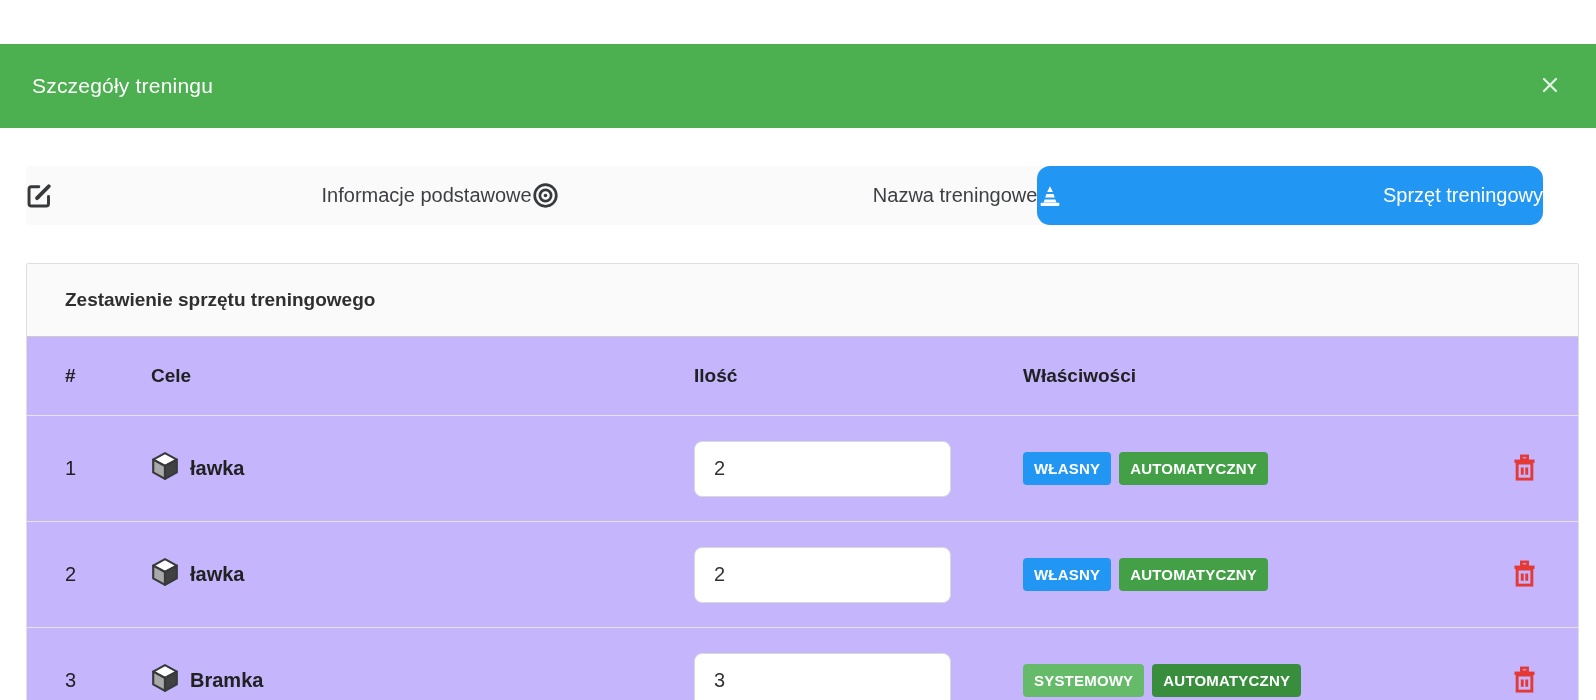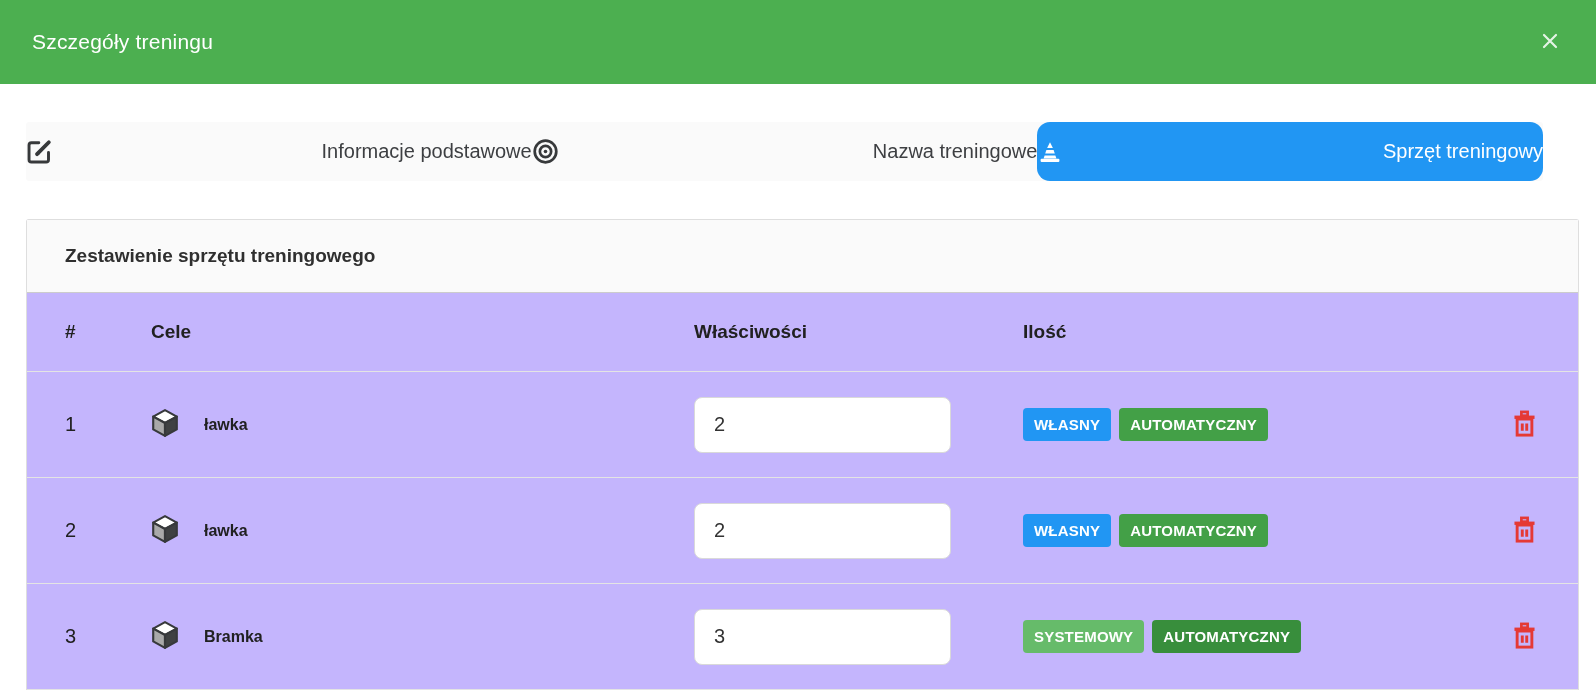--- a/index.html
+++ b/index.html
@@ -1,21 +1,21 @@
 <!DOCTYPE html>
 <html><head>
 <meta charset="utf-8">
 <style>
   * { box-sizing: border-box; margin: 0; padding: 0; }
   html, body { width: 1596px; height: 700px; overflow: hidden; background: #ffffff;
     font-family: "Liberation Sans", sans-serif; }
 
   
   .modal-header { height: 84px; background: #4caf50; display: flex; align-items: center;
-    justify-content: space-between; padding: 16px 32px; }
+    justify-content: space-between; padding: 16px 32px; margin-top: 44px; }
   .modal-title { color: #ffffff; font-size: 21px; font-weight: 500; letter-spacing: .2px; }
   .close-btn { background: none; border: none; cursor: pointer; display: flex; align-items: center;
     padding: 4px; opacity: .85; }
 
   
   .tab-bar { margin: 38px 25px 0 26px; width: 1517px; height: 59px; display: flex;
     background: #fafafa; border-radius: 3px; }
   .tab { flex: 1; display: flex; align-items: center; justify-content: space-between; gap: 16px;
     font-size: 20px; color: #3d3f42; cursor: pointer; border: none; background: transparent;
     font-family: inherit; }
@@ -28,21 +28,21 @@
   .card-header { height: 73px; display: flex; align-items: center; padding-left: 38px;
     background: #fafafa; border-bottom: 1px solid #cccccc; font-size: 19px; font-weight: bold;
     color: #2f2f2f; }
 
   .trow { display: grid; grid-template-columns: 86px 543px 329px 1fr 108px;
     align-items: center; padding-left: 38px; border-bottom: 1px solid #e4e4e4; }
   .thead { height: 79px; font-size: 19px; font-weight: bold; color: #212121; }
   .tbody-row { height: 106px; }
 
   .cell-index { font-size: 20px; color: #212121; }
-  .cell-name { display: flex; align-items: center; gap: 25px; font-size: 16px; font-weight: bold;
+  .cell-name { display: flex; align-items: center; gap: 11px; font-size: 20px; font-weight: bold;
     color: #212121; }
   .qty-input { width: 257px; height: 56px; border: 1px solid #d9d9d9; border-radius: 8px;
     padding: 0 19px; font-size: 20px; color: #333333; font-family: inherit; outline: none;
     background: #fff; }
   .badges { display: flex; align-items: flex-start; }
   .badge { display: inline-flex; align-items: center; color: #ffffff; font-size: 15px;
     font-weight: bold; letter-spacing: .2px; padding: 8px 11px; border-radius: 4px;
     margin-right: 8px; white-space: nowrap; }
   .trash-btn { background: none; border: none; cursor: pointer; display: flex;
     align-items: center; justify-content: center; width: 100%; }
@@ -96,22 +96,22 @@
     <span>Sprzęt treningowy</span>
   </button>
 </div>
 
 <div class="card">
   <div class="card-header">Zestawienie sprzętu treningowego</div>
 
   <div class="trow thead">
     <div>#</div>
     <div>Cele</div>
+    <div>Ilość</div>
     <div>Właściwości</div>
-    <div>Ilość</div>
     <div></div>
   </div>
 
   <div>
   <div class="trow tbody-row">
     <div class="cell-index">1</div>
     <div class="cell-name">
       <span>
         <svg width="28" height="30" viewBox="0 0 26 28">
           <path d="M13 2 L24 8 L13 14 L2 8 Z" fill="#ffffff" stroke="#37393b" stroke-width="2" stroke-linejoin="round"></path>

